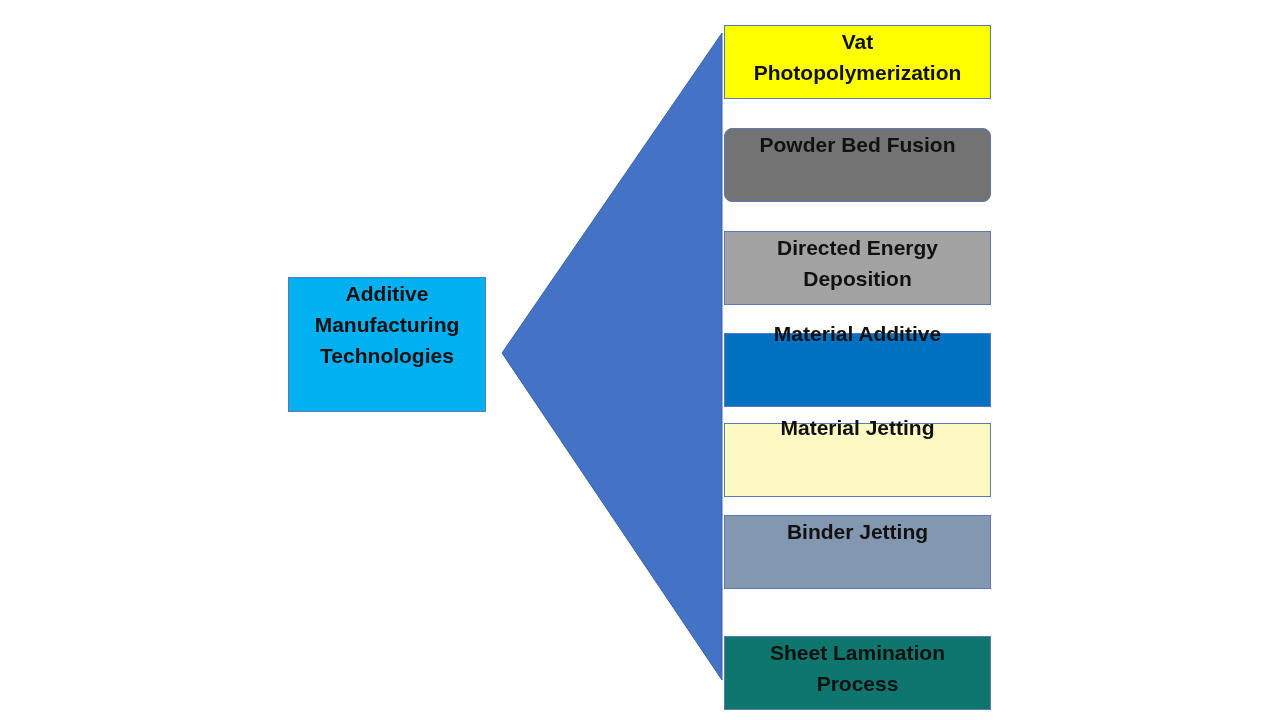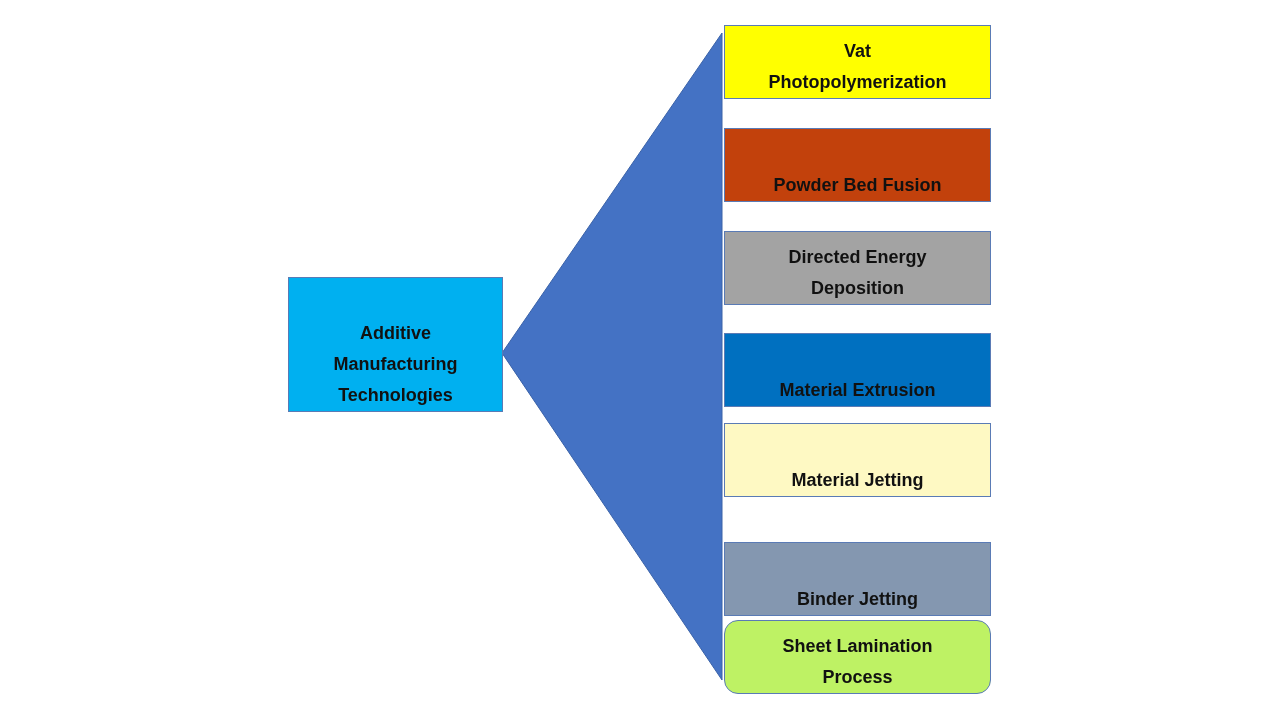--- a/index.html
+++ b/index.html
@@ -1,53 +1,53 @@
 <!DOCTYPE html>
 <html><head>
 <meta charset="utf-8">
 <style>
   html, body { margin:0; padding:0; }
   body { width:1280px; height:720px; background:#ffffff; position:relative; overflow:hidden;
          font-family:"Liberation Sans", sans-serif; }
   .box { position:absolute; box-sizing:border-box; border:1.5px solid #5a7bb5;
-         display:flex; align-items:flex-end; justify-content:center; text-align:center;
-         font-weight:bold; font-size:18px; line-height:31px; color:#111; white-space:pre-line; }
-  #root { left:288px; top:277px; width:215px; height:135px; }
+         display:flex; align-items:flex-start; justify-content:center; text-align:center;
+         font-weight:bold; font-size:21px; line-height:31px; color:#111; white-space:pre-line; }
+  #root { left:288px; top:277px; width:198px; height:135px; }
   .cat { left:724px; width:267px; height:74px; }
   svg#fan { position:absolute; left:0; top:0; }
 </style>
 </head>
 <body>
 
 <svg id="fan" width="1280" height="720">
   <polygon id="fan-poly" points="502,353 722,33 722,680" stroke="#3a62a8" stroke-width="1" fill="#4472c4"></polygon>
 </svg>
 
 <div id="root" class="box" style="background: rgb(0, 176, 240);">
   <span>Additive
 Manufacturing
 Technologies</span>
 </div>
 
 <div class="box cat" style="top: 25px; background: rgb(255, 255, 0);">
   <span>Vat
 Photopolymerization</span>
 </div>
-<div class="box cat" style="top: 128px; background: #c2410c;">
+<div class="box cat" style="top: 128px; background: #737373; border-radius: 8px;">
   <span>Powder Bed Fusion</span>
 </div>
 <div class="box cat" style="top: 231px; background: #a3a3a3;">
   <span>Directed Energy
 Deposition</span>
 </div>
 <div class="box cat" style="top: 333px; background: rgb(0, 112, 192);">
-  <span style="margin-top:-16px">Material  Extrusion</span>
+  <span style="margin-top:-16px">Material  Additive</span>
 </div>
 <div class="box cat" style="top: 423px; background: #fef9c3;">
   <span style="margin-top:-12px">Material  Jetting</span>
 </div>
-<div class="box cat" style="top: 542px; background: rgb(132, 151, 176);">
+<div class="box cat" style="top: 515px; background: rgb(132, 151, 176);">
   <span>Binder Jetting</span>
 </div>
-<div class="box cat" style="top: 620px; background: #bef264; border-radius: 14px;">
+<div class="box cat" style="top: 636px; background: #0f766e;">
   <span>Sheet Lamination
 Process</span>
 </div>
 
 </body></html>

